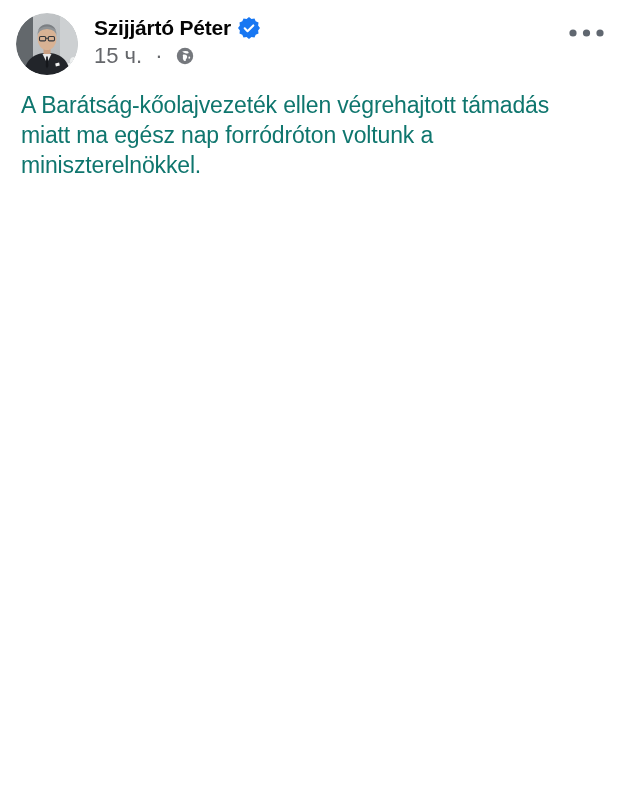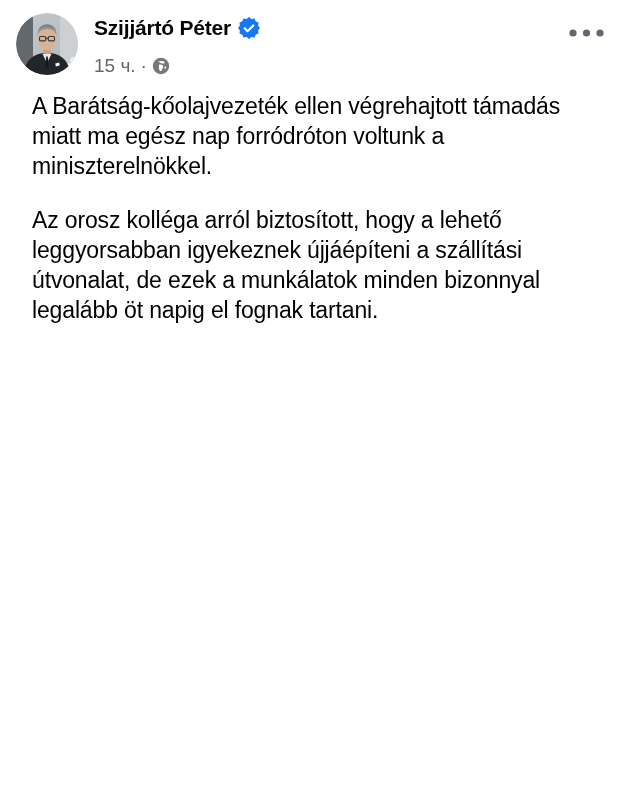--- a/index.html
+++ b/index.html
@@ -30,43 +30,44 @@
   .header-info { margin-left: 16px; padding-top: 1px; text-align: right; }
   .name-row {
     display: flex; align-items: center;
     font-size: 21px; line-height: 28px;
     font-weight: 700; color: #050505;
     letter-spacing: -0.2px;
   }
   .name-row .author-name { cursor: pointer; }
   .badge { margin-left: 7px; width: 22px; height: 22px; }
   .meta-row {
-    margin-top: 13px;
+    margin-top: 3px;
     display: flex; align-items: center;
-    font-size: 19px; line-height: 21px;
+    font-size: 22px; line-height: 21px;
     color: #65676B;
+    gap: 8px;
   }
   .meta-sep { margin: 0 5px; }
   .globe { width: 18px; height: 18px; display: block; }
   .menu-btn {
     position: absolute; top: 18px; right: 14px;
     width: 44px; height: 30px;
     background: transparent; border: 0; padding: 0;
     display: flex; align-items: center; justify-content: center;
     cursor: pointer;
   }
   .menu-btn svg { display: block; }
 
   
   .post-body { padding: 9px 13px 0 14px; }
   .post-par {
-    margin: 0 0 24px 18px;
+    margin: 0 0 24px 7px;
     font-size: 23px;
     line-height: 30px;
-    color: #000000;
+    color: #0f766e;
     letter-spacing: -0.15px;
     white-space: pre-line;
   }
 </style>
 </head>
 <body>
 
 <div class="post">
 
   <div class="post-header">
@@ -151,19 +152,15 @@
         <circle cx="31" cy="4" r="3.6" fill="#606770"></circle>
       </svg>
     </button>
 
   </div>
 
   <div class="post-body">
     <p class="post-par">A Barátság-kőolajvezeték ellen végrehajtott támadás
 miatt ma egész nap forródróton voltunk a
 miniszterelnökkel.</p>
-    <p class="post-par">Az orosz kolléga arról biztosított, hogy a lehető
-leggyorsabban igyekeznek újjáépíteni a szállítási
-útvonalat, de ezek a munkálatok minden bizonnyal
-legalább öt napig el fognak tartani.</p>
   </div>
 
 </div>
 
 </body></html>

